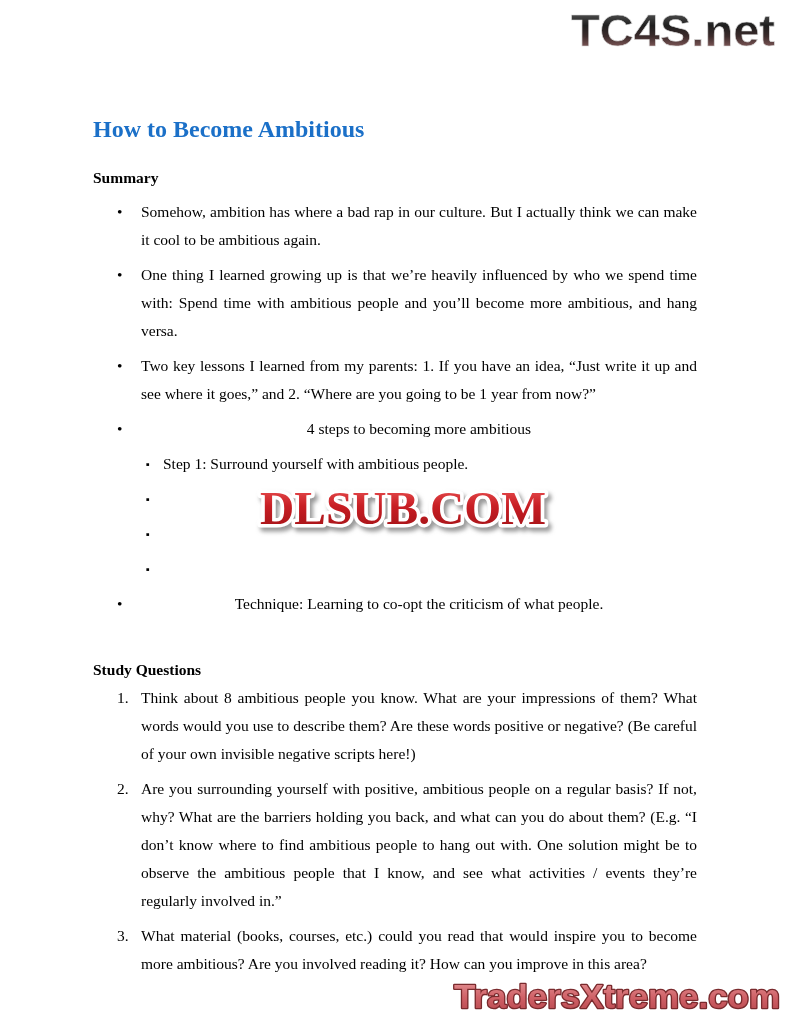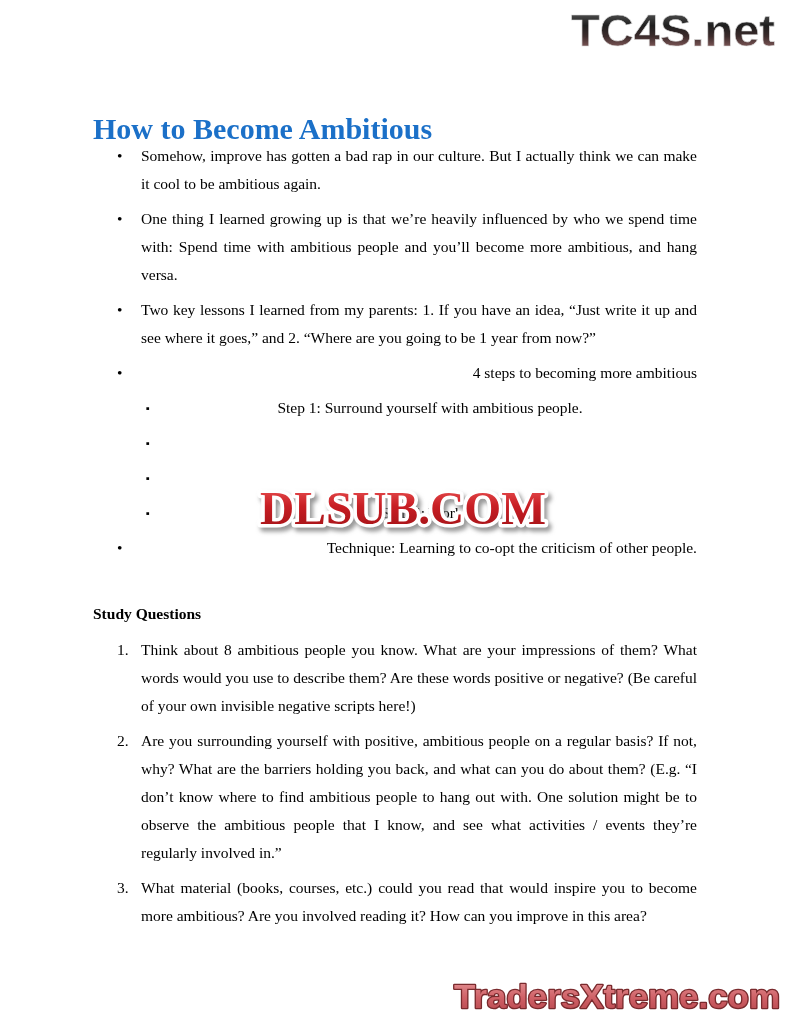--- a/index.html
+++ b/index.html
@@ -12,40 +12,40 @@
     font-family:"Liberation Serif", serif;
     font-size:15.5px;
     line-height:28px;
     color:#000000;
     overflow:hidden;
   }
 
   
   .doc-title {
     margin:100px 0 0 0;
-    font-size:30px; line-height:26px;
+    font-size:24px; line-height:26px;
     font-weight:bold;
     color:#1b70c8;
   }
   .h2 {
     margin:26px 0 10px 0;
     font-size:15.5px; line-height:20px;
     font-weight:bold; color:#000;
   }
-  .h2.study { margin-top:42px; margin-bottom:12px; }
+  .h2.study { margin-top:42px; margin-bottom:4px; }
 
   
   .li { display:flex; margin:0 0 7px 0; }
   .li .marker { flex:none; width:24px; margin-left:24px; }
   .li .txt { flex:1; text-align:justify; }
-  .li.last-flat .txt { text-align:right; }
+  .li.last-flat .txt { text-align:center; }
 
   .li2 { display:flex; margin:0 0 7px 0; }
   .li2 .marker { flex:none; width:17px; margin-left:53px; font-size:11px; }
-  .li2 .txt { flex:1; text-align:center; }
+  .li2 .txt { flex:1; text-align:left; }
 
   .q .marker { text-align:left; }
 
   
   .wm { position:absolute; pointer-events:none; }
   .wm-tc4s { top:3px; right:8px; }
   .wm-dlsub { top:479px; left:247px; filter:drop-shadow(3px 4px 2px rgba(70,70,70,0.55)); }
   .wm-traders { top:972px; right:3px; }
 </style>
 </head>
@@ -61,24 +61,25 @@
         <stop offset="0.62" stop-color="#3c2c2c"></stop>
         <stop offset="0.88" stop-color="#8a5f5f"></stop>
         <stop offset="1" stop-color="#b18989"></stop>
       </linearGradient>
     </defs>
     <text x="110" y="43" text-anchor="middle" textLength="204" lengthAdjust="spacingAndGlyphs" font-family="'Liberation Sans', sans-serif" font-weight="bold" font-size="44" fill="url(#gTc4s)" stroke="#d9d9d9" stroke-width="0.6">TC4S.net</text>
   </svg>
 
   <h1 class="doc-title">How to Become Ambitious</h1>
 
+  <div class="h2">Summary</div>
 
   <div class="li">
     <span class="marker">•</span>
-    <div class="txt">Somehow, improve has gotten a bad rap in our culture. But I actually think we can make it cool to be ambitious again.</div>
+    <div class="txt">Somehow, ambition has where a bad rap in our culture. But I actually think we can make it cool to be ambitious again.</div>
   </div>
   <div class="li">
     <span class="marker">•</span>
     <div class="txt">One thing I learned growing up is that we’re heavily influenced by who we spend time with: Spend time with ambitious people and you’ll become more ambitious, and hang versa.</div>
   </div>
   <div class="li">
     <span class="marker">•</span>
     <div class="txt">Two key lessons I learned from my parents: 1. If you have an idea, “Just write it up and see where it goes,” and 2. “Where are you going to be 1 year from now?”</div>
   </div>
   <div class="li last-flat">
@@ -91,26 +92,25 @@
     <div class="txt">Step 1: Surround yourself with ambitious people.</div>
   </div>
   <div class="li2">
     <span class="marker">▪</span>
   </div>
   <div class="li2">
     <span class="marker">▪</span>
   </div>
   <div class="li2">
     <span class="marker">▪</span>
-    <div class="txt">Step 4: Work in</div>
   </div>
 
   <div class="li last-flat">
     <span class="marker">•</span>
-    <div class="txt">Technique: Learning to co-opt the criticism of other people.</div>
+    <div class="txt">Technique: Learning to co-opt the criticism of what people.</div>
   </div>
 
   <div class="h2 study">Study Questions</div>
 
   <div class="li q">
     <span class="marker">1.</span>
     <div class="txt">Think about 8 ambitious people you know. What are your impressions of them? What words would you use to describe them? Are these words positive or negative? (Be careful of your own invisible negative scripts here!)</div>
   </div>
   <div class="li q">
     <span class="marker">2.</span>

